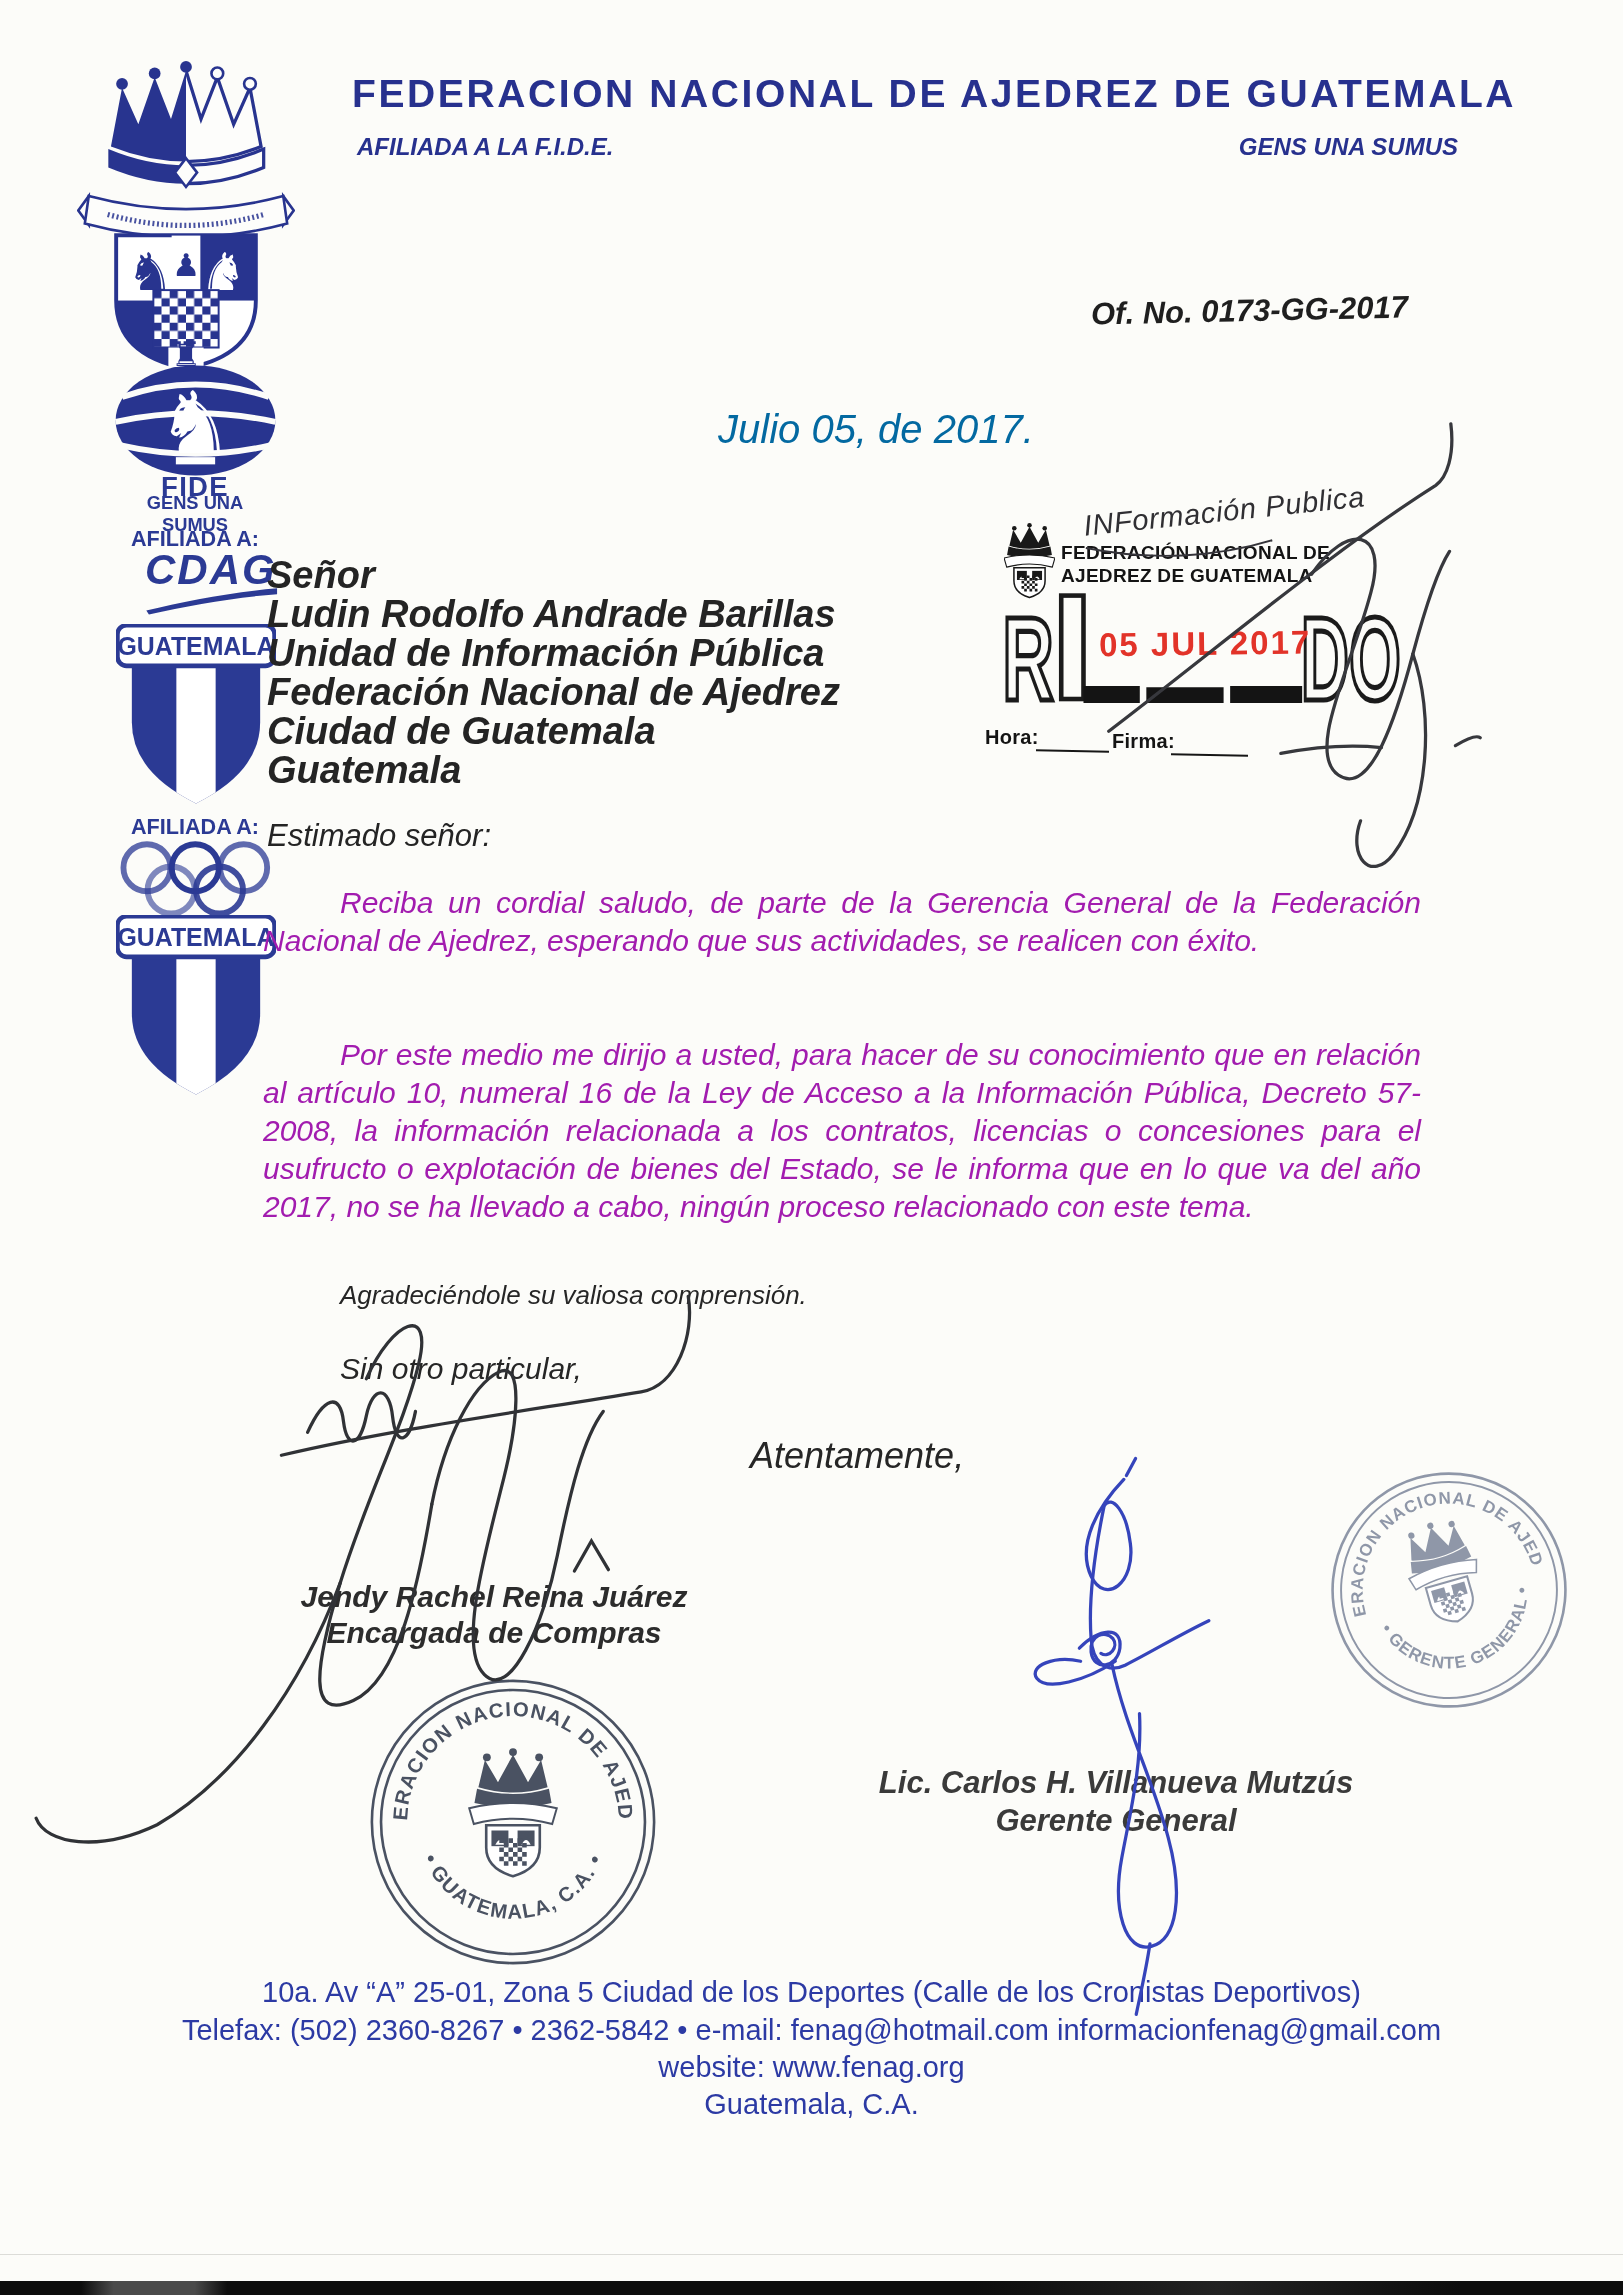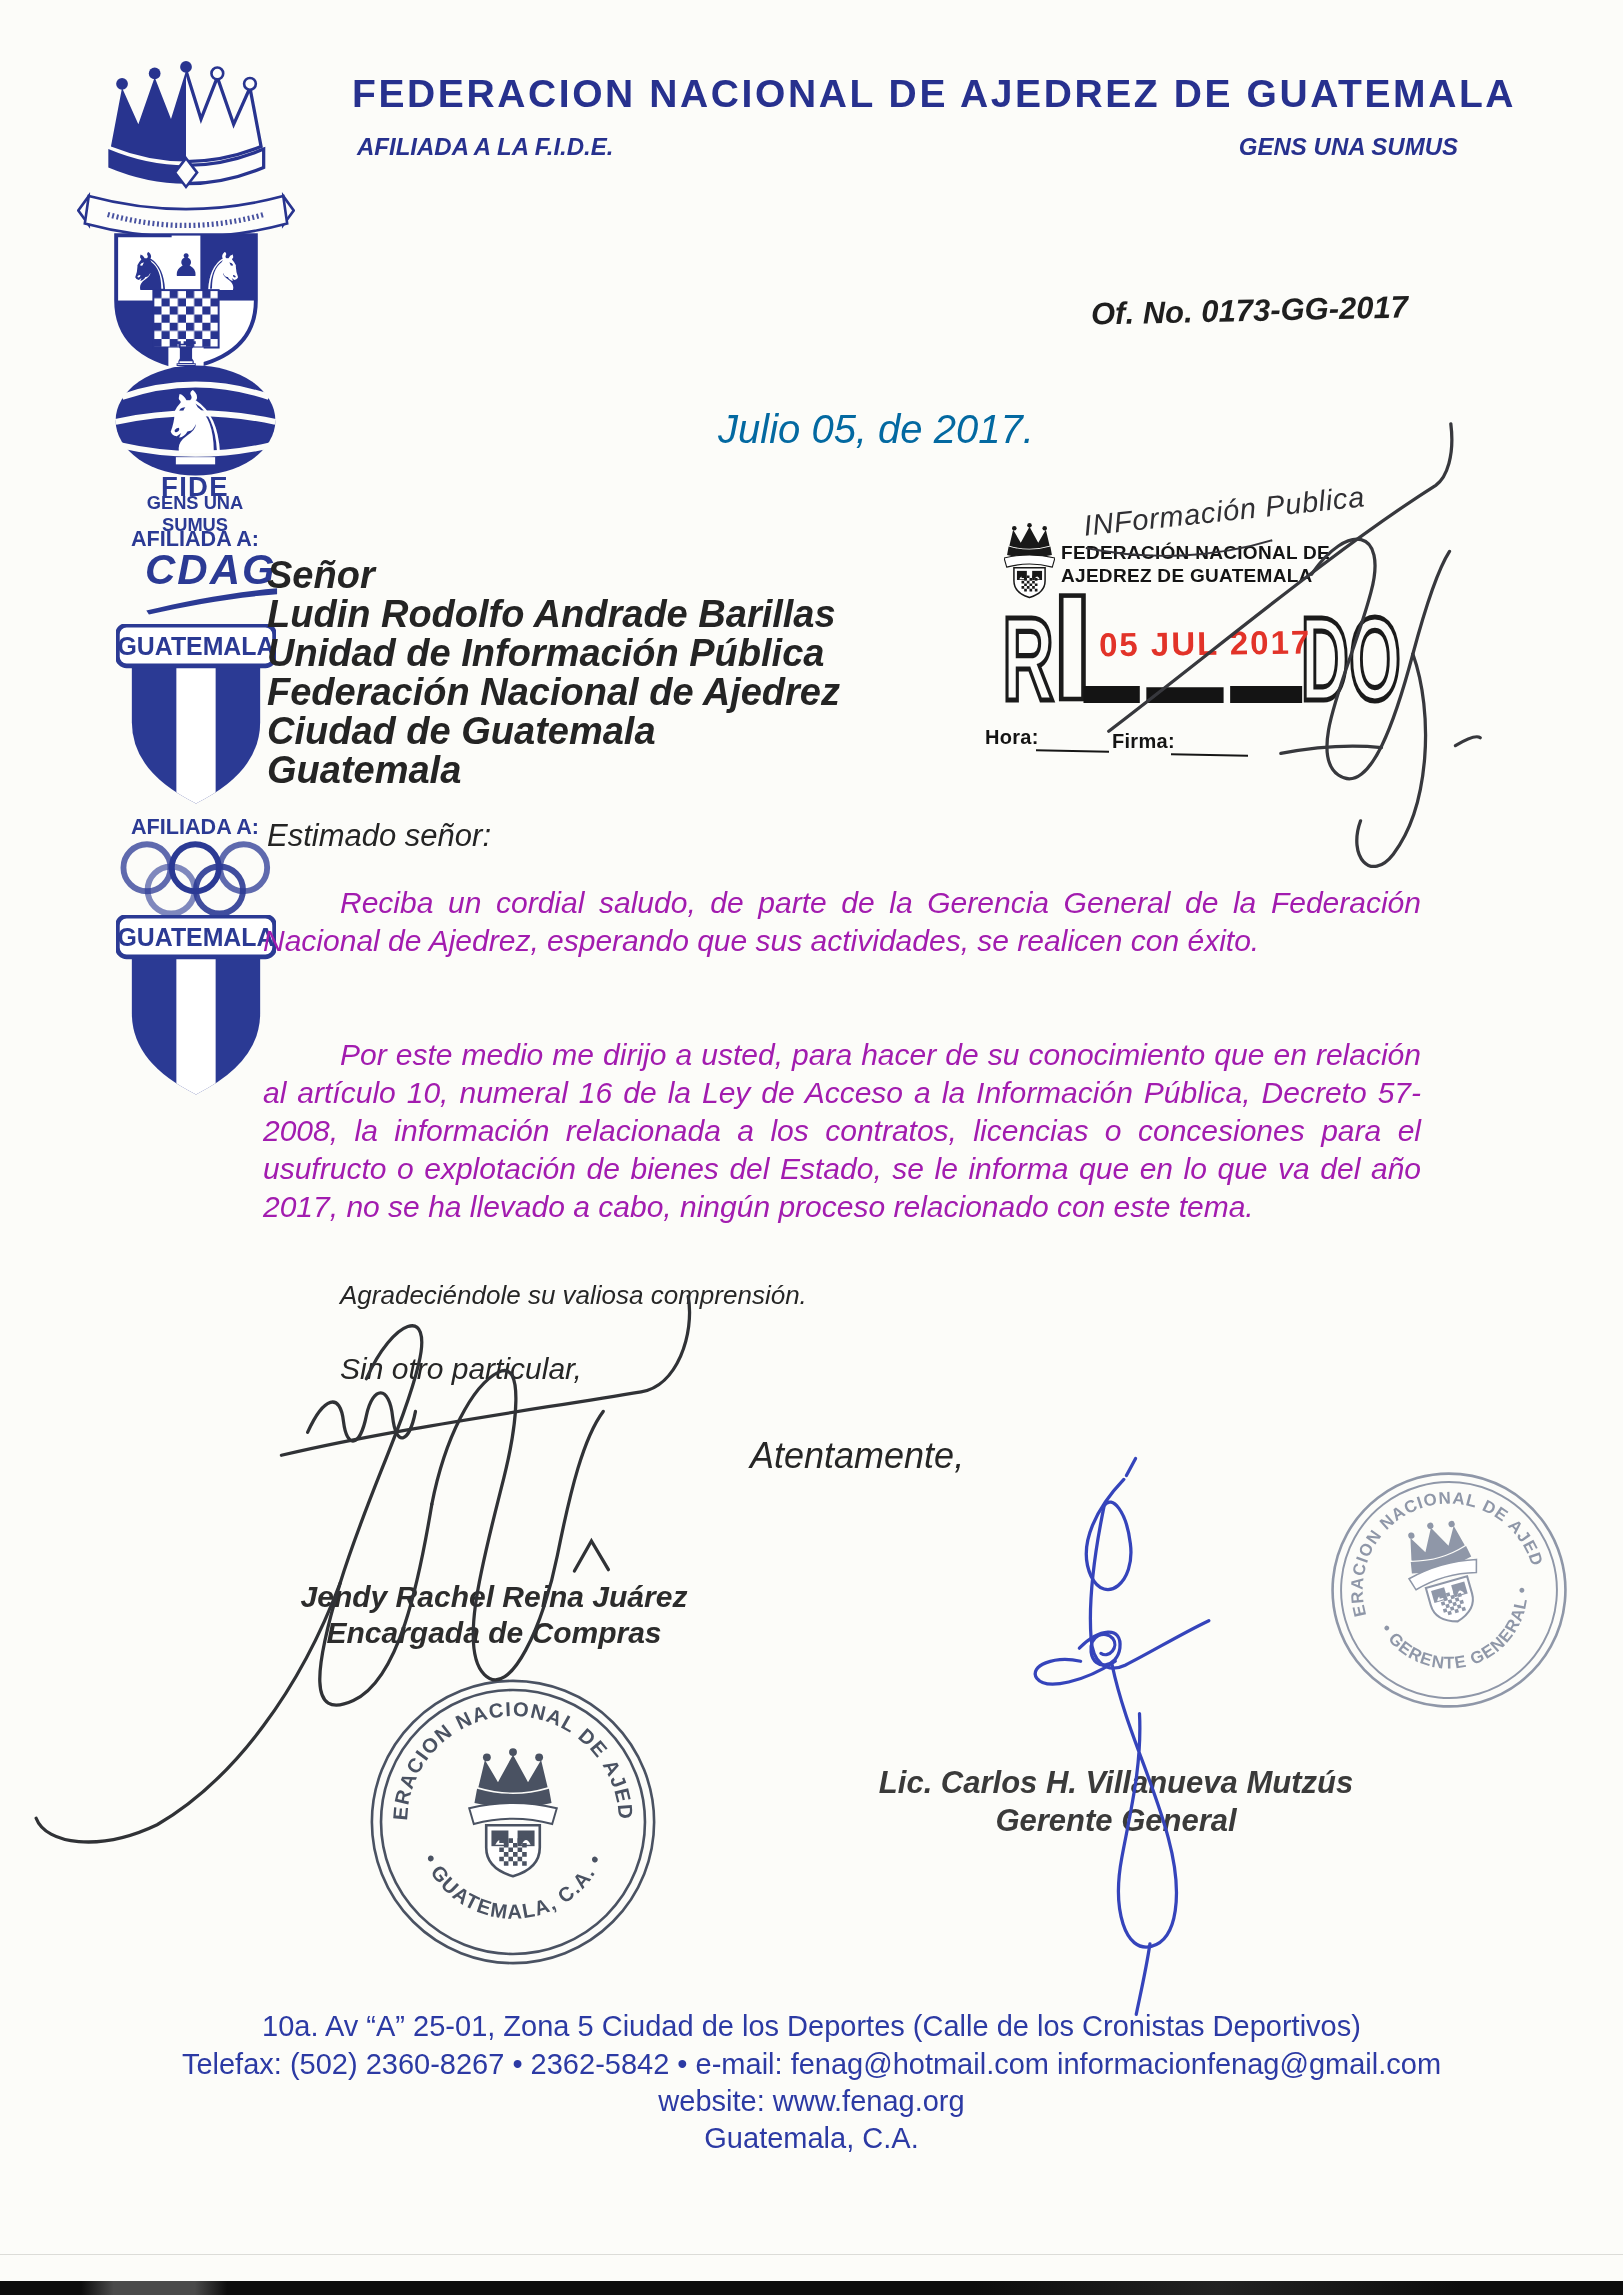--- a/index.html
+++ b/index.html
@@ -48,21 +48,21 @@
   .stampline{font-weight:bold;color:#141414;letter-spacing:0.3px;}
   .org1{left:1061px;top:542px;font-size:19px;}
   .org2{left:1061px;top:565px;font-size:19px;}
   .reddate{left:1099px;top:625px;width:196px;text-align:center;font-size:33px;
            font-weight:bold;color:#e23329;letter-spacing:2px;transform:rotate(-0.8deg);
            white-space:nowrap;}
   .hora{left:985px;top:726px;font-size:20px;}
   .firma{left:1112px;top:730px;font-size:20px;}
   .sline{border-bottom:2.6px solid #161616;height:0;}
   
-  .footer-line{left:105px;width:1413px;text-align:center;color:#2c3aa4;font-size:29px;margin-top:34px;}
+  .footer-line{left:105px;width:1413px;text-align:center;color:#2c3aa4;font-size:29px;}
   .f1{top:1976px;}
   .f2{top:2014px;}
   .f3{top:2051px;}
   .f4{top:2088px;}
   .scan-line{left:0;top:2254px;width:1623px;height:1.3px;background:#dcdcd8;}
   .scan-bottom{left:0;top:2281px;width:1623px;height:14.4px;
                background:linear-gradient(90deg,#0d0d0d 0%,#0d0d0d 5%,#4a4a4a 7%,#4a4a4a 12%,#0d0d0d 14%,#0d0d0d 60%,#222 75%,#0d0d0d 90%);}
   .ink{left:0;top:0;pointer-events:none;}
   svg text{font-family:"Liberation Sans",sans-serif;}
   .chess{font-family:"DejaVu Sans",sans-serif;}

